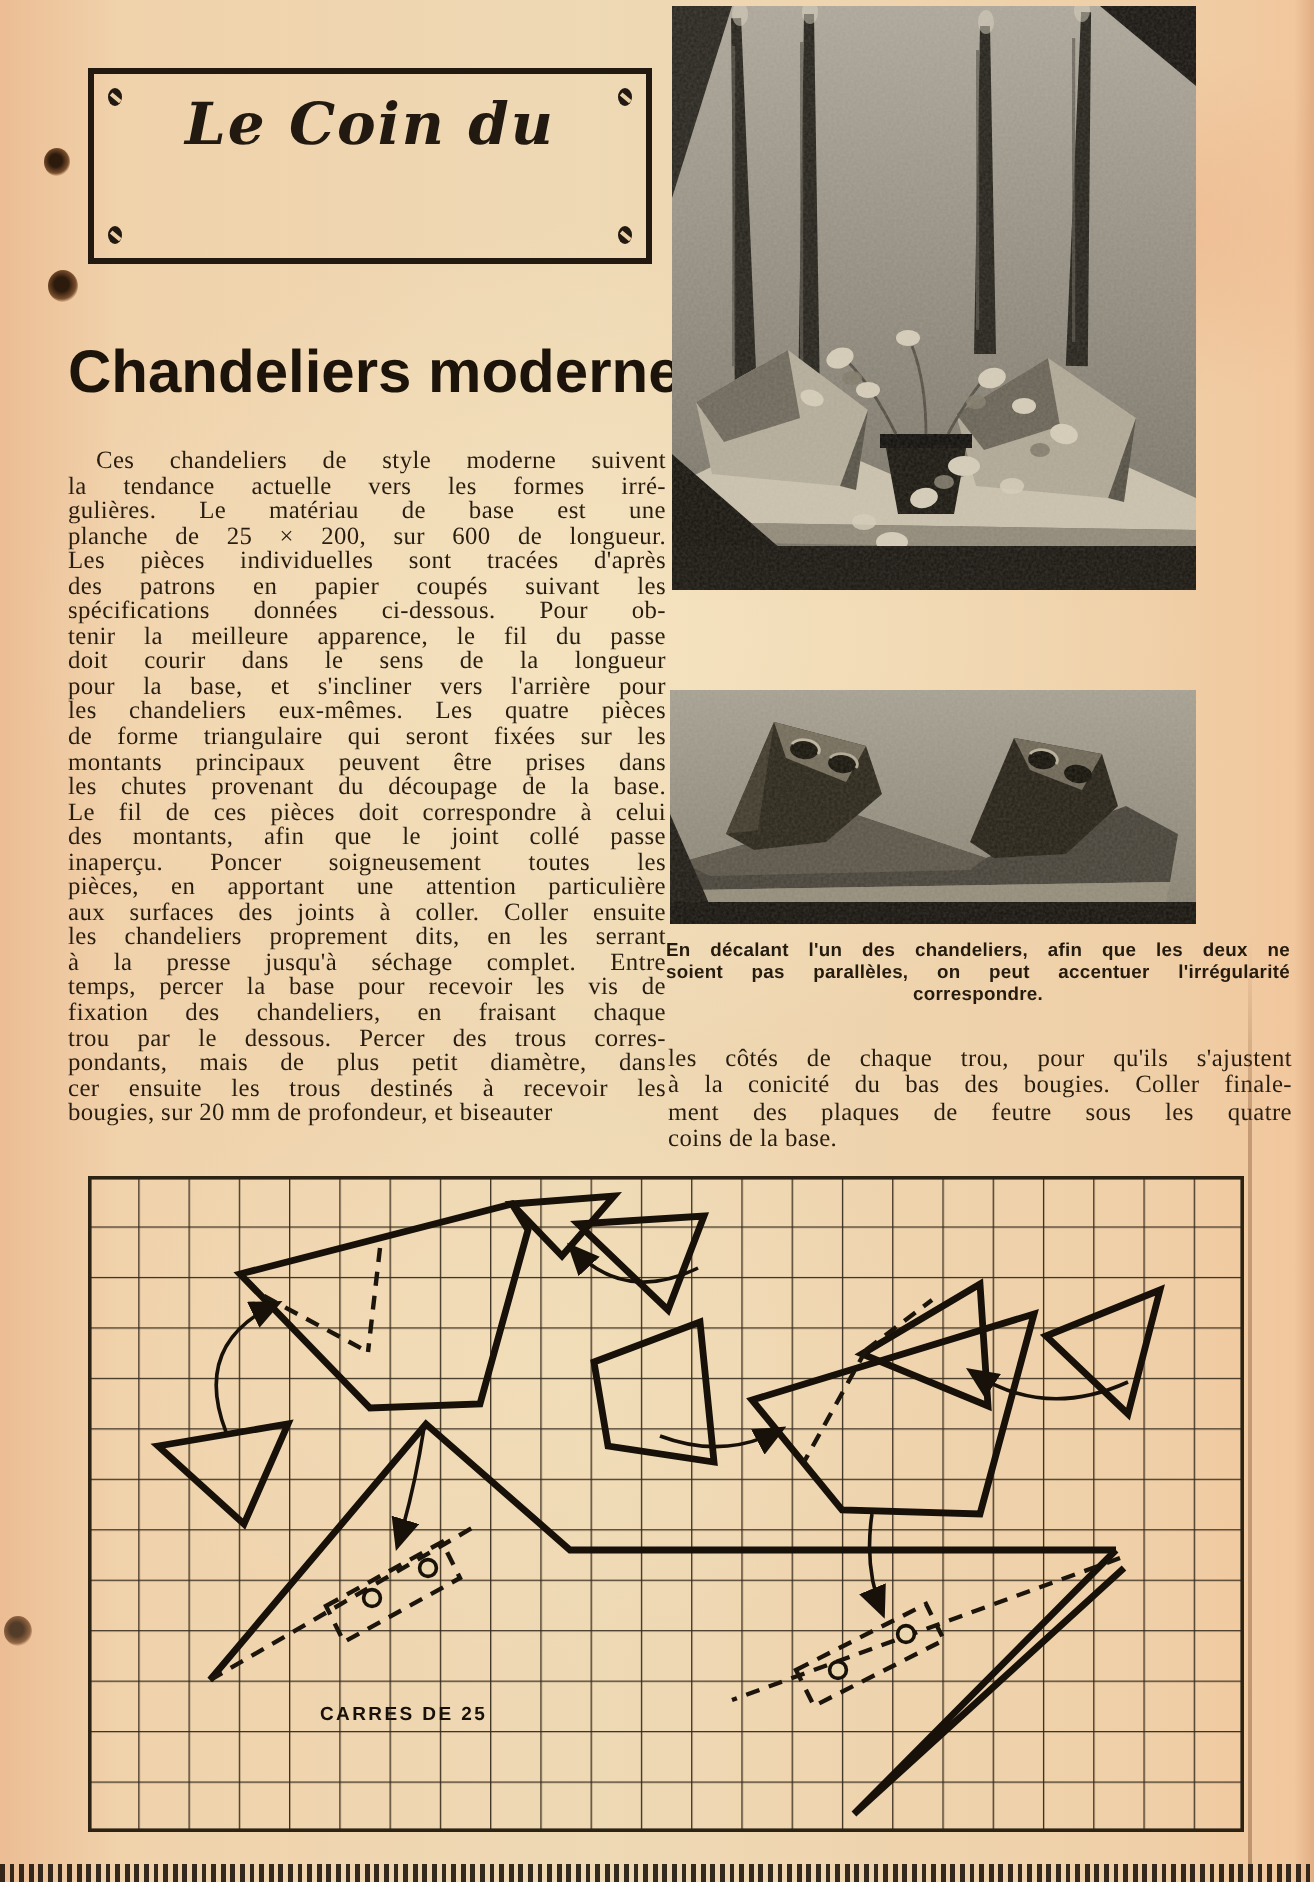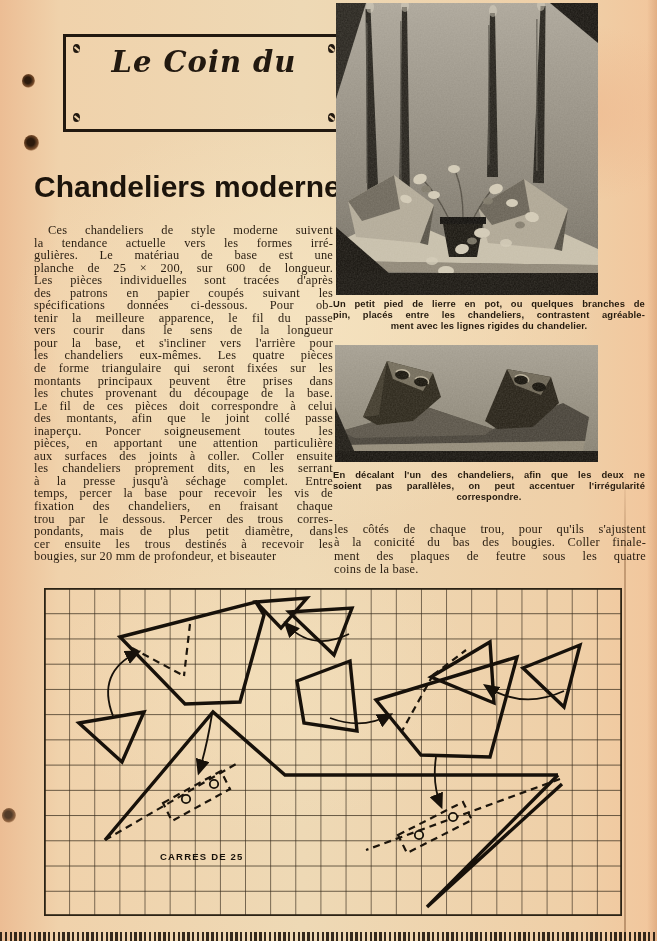--- a/index.html
+++ b/index.html
@@ -7,21 +7,21 @@
     position:relative; width:657px; height:941px; overflow:hidden;
     background:
       radial-gradient(ellipse 420px 300px at 46% 34%, rgba(246,228,193,.85) 0%, rgba(246,228,193,0) 70%),
       radial-gradient(ellipse 300px 220px at 40% 72%, rgba(244,224,188,.6) 0%, rgba(244,224,188,0) 70%),
       radial-gradient(ellipse 160px 120px at 88% 12%, rgba(238,183,141,.7) 0%, rgba(238,183,141,0) 75%),
       linear-gradient(90deg, #ecbd94 0%, #f0d2ab 9%, #eed9b5 46%, #efcfa7 88%, #f2c69c 100%);
     font-family:"Liberation Serif", serif; color:#241a10;
   }
   
   .masthead {
-    position:absolute; left:63px; top:34px; width:282px; height:98px;
+    position:absolute; left:44px; top:34px; width:282px; height:98px;
     border:3px solid #221910; box-sizing:border-box;padding-left:40px;
   }
   .masthead .line1 {
     position:absolute; left:0; right:0; top:8px; text-align:center;
     font-family:"DejaVu Serif", serif; font-style:italic; font-weight:bold;
     font-size:29px; letter-spacing:1px; color:#221910;
   }
   .masthead .line2 {
     position:absolute; left:0; right:0; top:44px; text-align:center;
     font-family:"Liberation Sans", sans-serif; font-weight:bold;
@@ -100,21 +100,21 @@
   <div class="col-left">
 
   <div class="bodyline">Ces chandeliers de style moderne suivent</div>
       <div class="bodyline">la tendance actuelle vers les formes irré-</div>
       <div class="bodyline">gulières. Le matériau de base est une</div>
       <div class="bodyline">planche de 25 × 200, sur 600 de longueur.</div>
       <div class="bodyline">Les pièces individuelles sont tracées d'après</div>
       <div class="bodyline">des patrons en papier coupés suivant les</div>
       <div class="bodyline">spécifications données ci-dessous. Pour ob-</div>
       <div class="bodyline">tenir la meilleure apparence, le fil du passe</div>
-      <div class="bodyline">vers courir dans le sens de la longueur</div>
+      <div class="bodyline">doit courir dans le sens de la longueur</div>
       <div class="bodyline">pour la base, et s'incliner vers l'arrière pour</div>
       <div class="bodyline">les chandeliers eux-mêmes. Les quatre pièces</div>
       <div class="bodyline">de forme triangulaire qui seront fixées sur les</div>
       <div class="bodyline">montants principaux peuvent être prises dans</div>
       <div class="bodyline">les chutes provenant du découpage de la base.</div>
       <div class="bodyline">Le fil de ces pièces doit correspondre à celui</div>
       <div class="bodyline">des montants, afin que le joint collé passe</div>
       <div class="bodyline">inaperçu. Poncer soigneusement toutes les</div>
       <div class="bodyline">pièces, en apportant une attention particulière</div>
       <div class="bodyline">aux surfaces des joints à coller. Coller ensuite</div>
@@ -202,26 +202,20 @@
         <ellipse cx="184" cy="222" rx="5" ry="3.5"></ellipse>
           <ellipse cx="136" cy="238" rx="5" ry="3.5"></ellipse>
       </g>
 
       <polygon points="0,224 78,292 0,292" fill="#15120d"></polygon>
       <rect x="0" y="270" width="262" height="22" fill="#17140f"></rect>
       <rect x="0" y="0" width="262" height="292" filter="url(#grain1)"></rect>
     </svg>
   </div>
 
-  <div class="caption caption-1">
-
-  <div class="capline">Un petit pied de lierre en pot, ou quelques branches de</div>
-      <div class="capline">pin, placés entre les chandeliers, contrastent agréable-</div>
-      <div class="capline">ment avec les lignes rigides du chandelier.</div>
-    </div>
 
   <div class="photo2">
     <svg width="263" height="117" viewBox="0 0 263 117">
       <defs>
         <linearGradient id="p2bg" x1="0" y1="0" x2="0" y2="1">
           <stop offset="0" stop-color="#a49e91"></stop>
             <stop offset="1" stop-color="#837d6e"></stop>
         </linearGradient>
         <filter id="grain2">
             <feTurbulence type="fractalNoise" baseFrequency="0.7" numOctaves="2"></feTurbulence>

